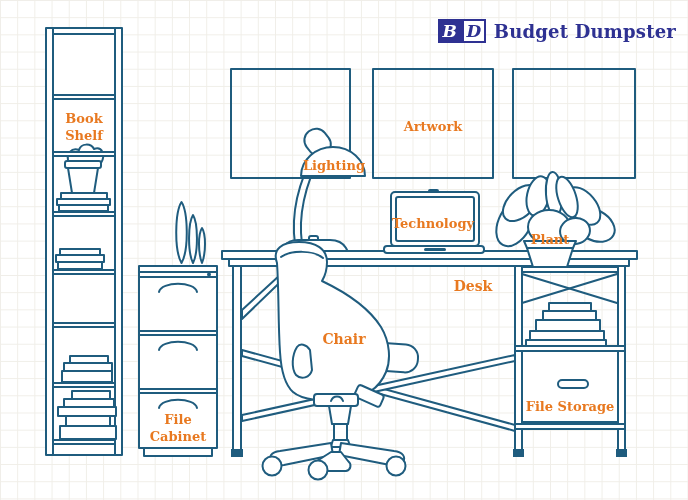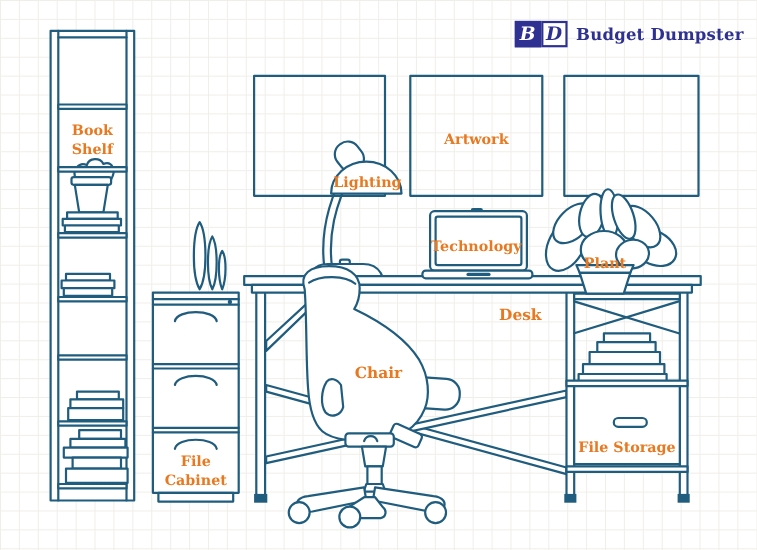--- a/index.html
+++ b/index.html
@@ -19,21 +19,21 @@
   .wf{fill:#fff;stroke:var(--line);stroke-width:2;stroke-linejoin:round;}
   .fl{fill:var(--line);stroke:none;}
   .lbl{fill:var(--label);font-family:"DejaVu Serif",serif;font-weight:bold;font-size:13px;text-anchor:middle;}
   .lbl.big{font-size:14px;}
   .logo{position:absolute;top:19px;right:12px;display:flex;align-items:center;gap:8px;cursor:pointer;}
   .badges{display:flex;}
   .badge{width:24px;height:24px;display:flex;align-items:center;justify-content:center;
     font-family:"DejaVu Serif",serif;font-weight:bold;font-style:italic;font-size:17px;box-sizing:border-box;}
   .badge.b{background:var(--brand);color:#fff;border:2px solid var(--brand);}
   .badge.d{background:#fff;color:var(--brand);border:2px solid var(--brand);}
-  .brandname{color:var(--brand);font-weight:bold;font-size:15px;letter-spacing:.2px;white-space:nowrap;}
+  .brandname{color:var(--brand);font-weight:bold;font-size:18px;letter-spacing:.2px;white-space:nowrap;}
 </style>
 </head>
 <body>
 
 <div class="canvas">
 
   <svg class="scene" width="688" height="500" viewBox="0 0 688 500">
 
     <g>
       <rect class="ln" x="231" y="69" width="119" height="109"></rect>

